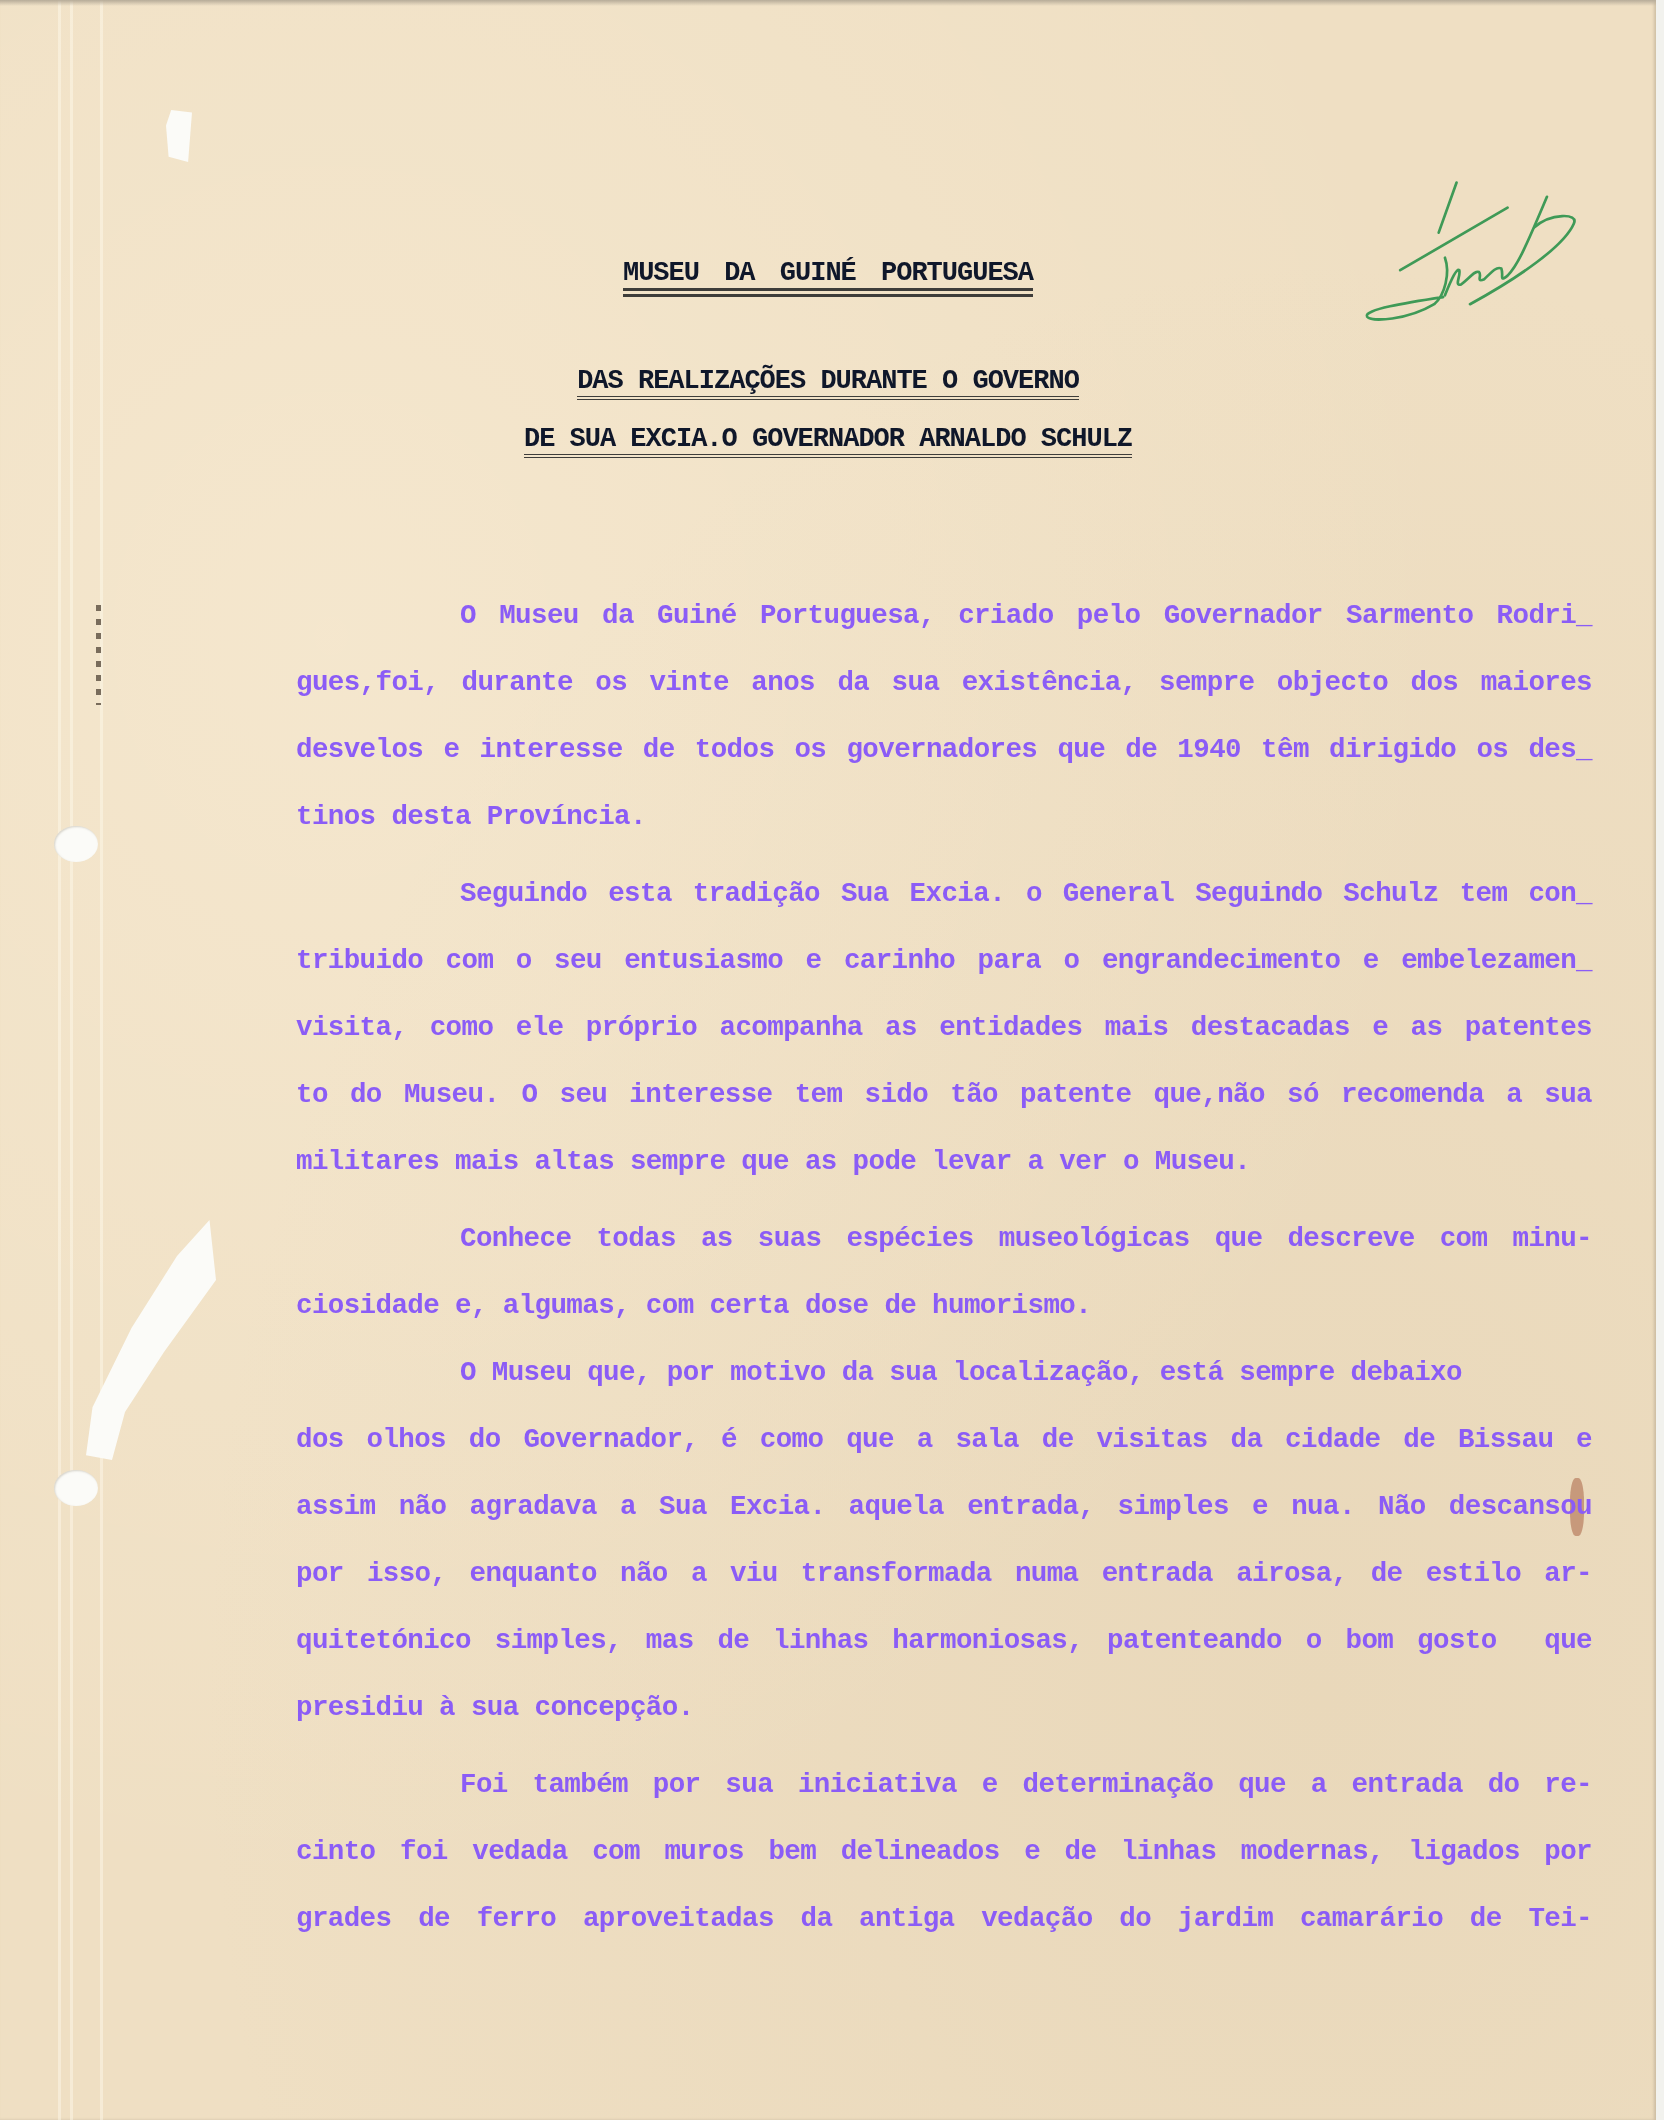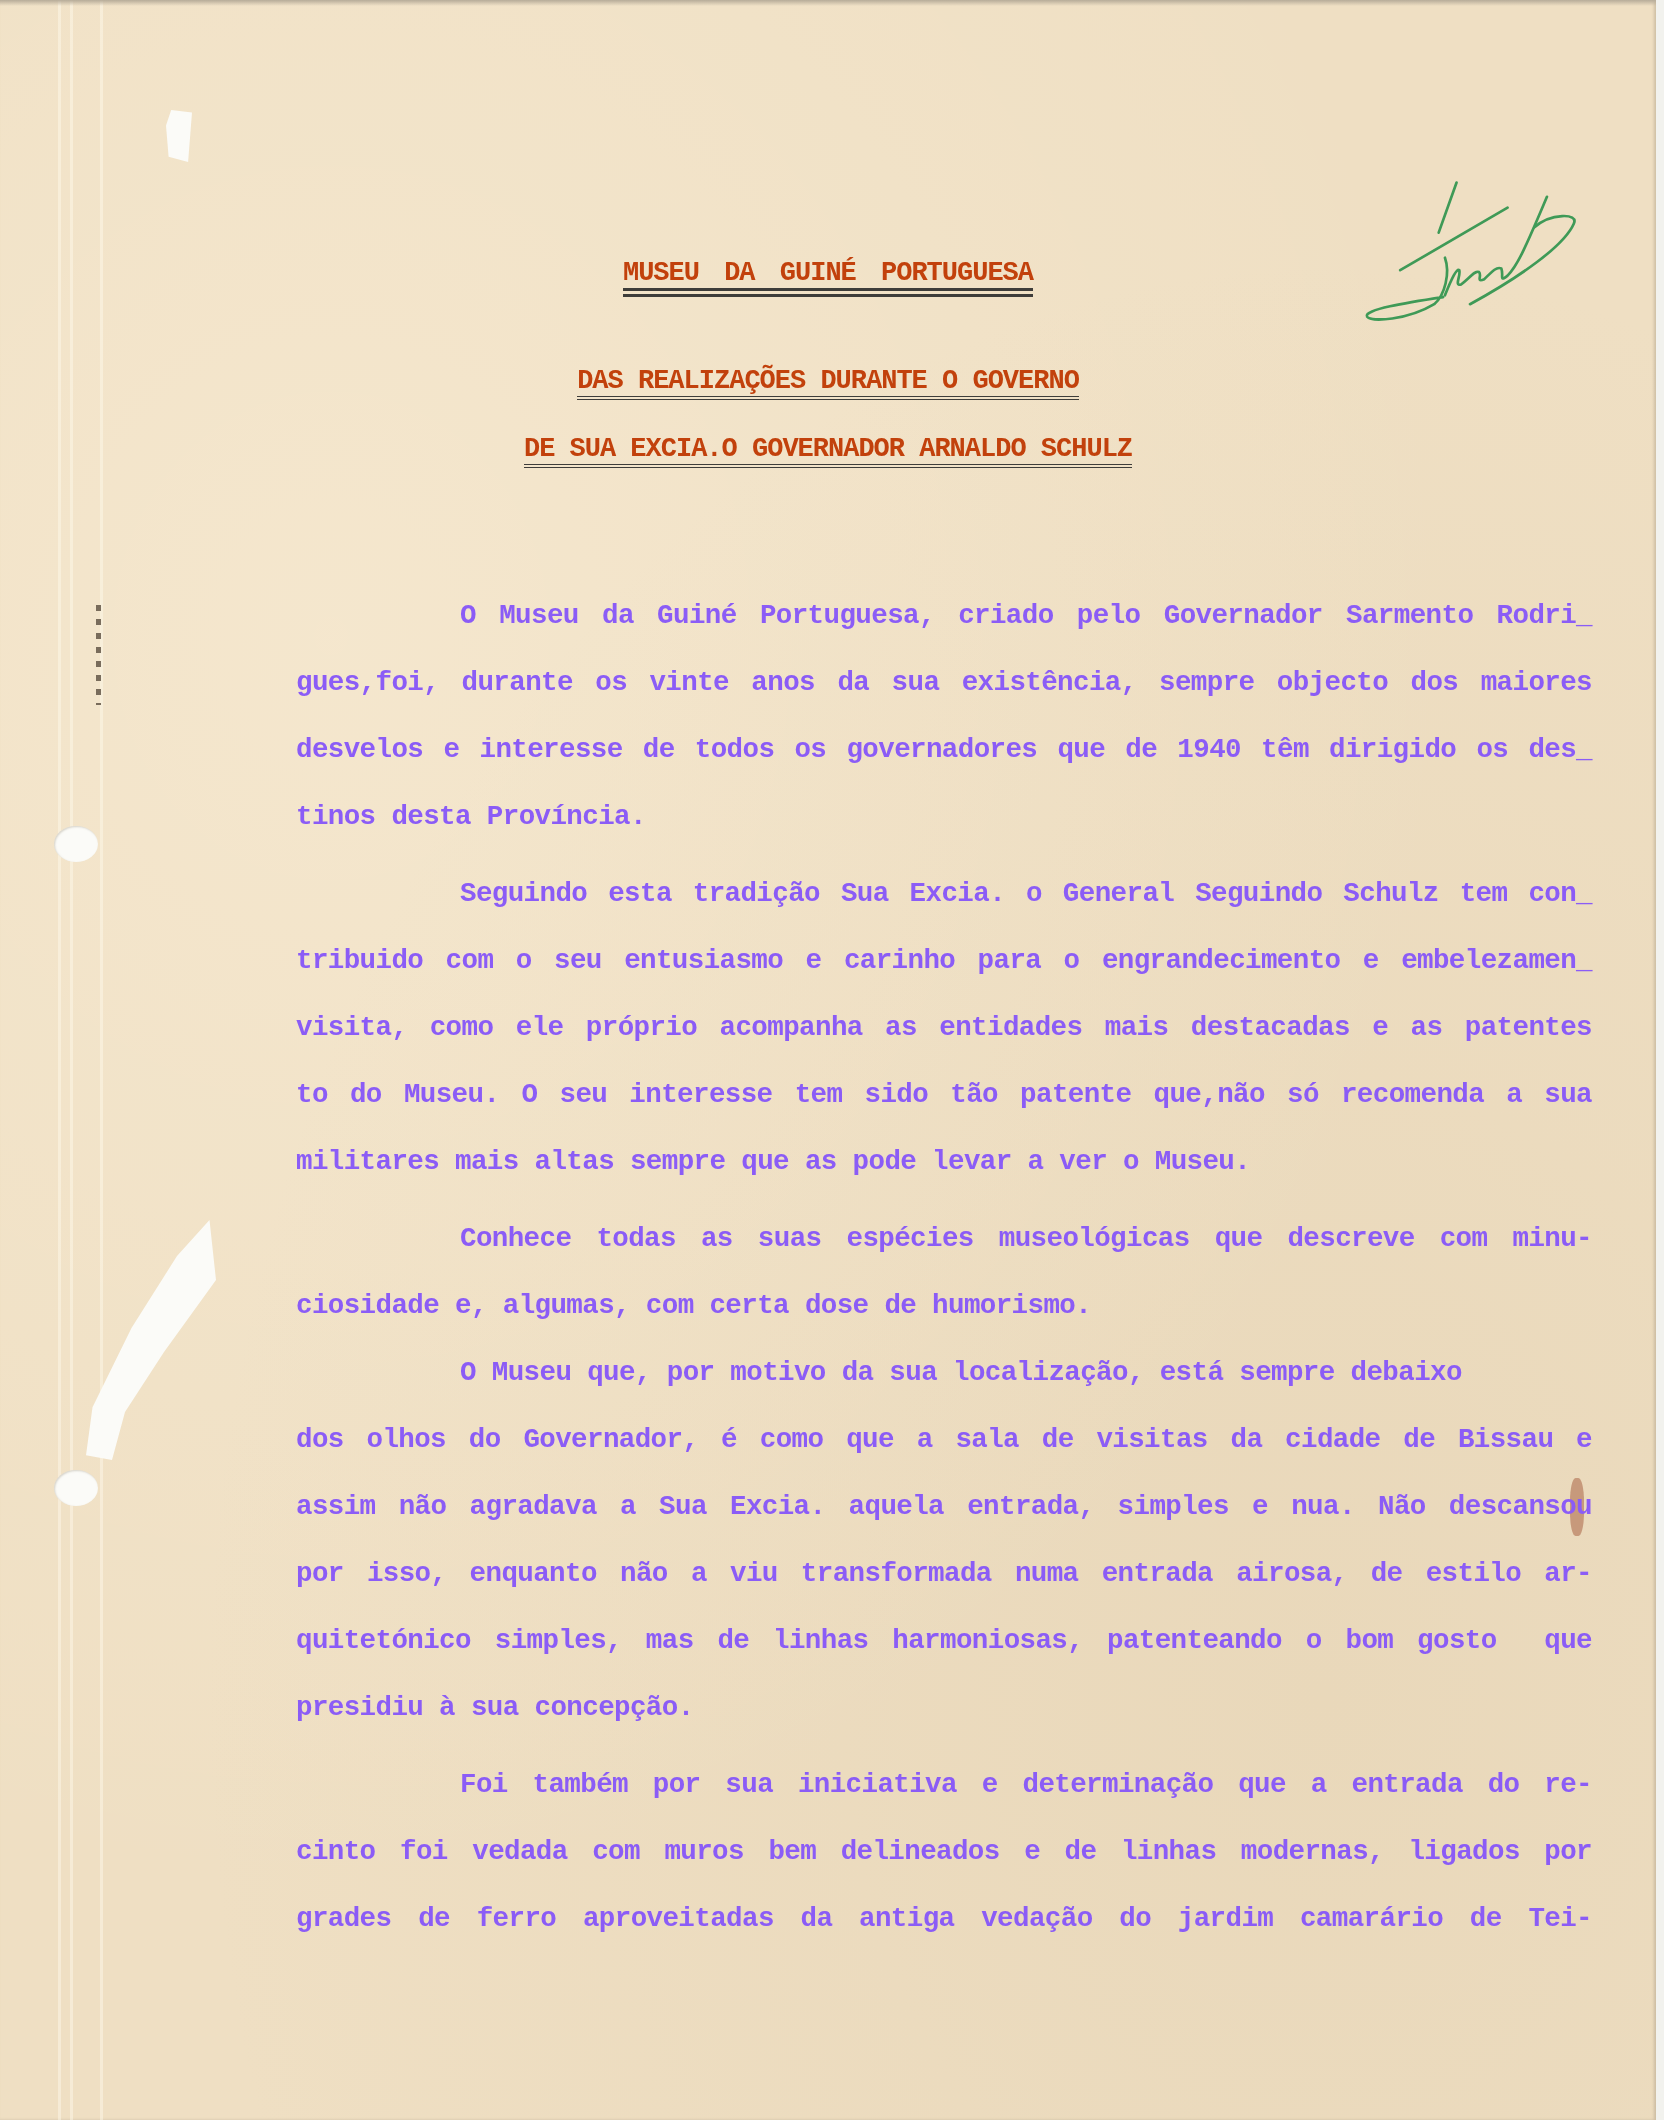--- a/index.html
+++ b/index.html
@@ -67,35 +67,35 @@
       width: 14px;
       height: 58px;
       border-radius: 40%;
       background: rgba(170,100,70,0.55);
     }
     .heading {
       position: absolute;
       left: 0;
       width: 1656px;
       text-align: center;
-      color: #c2410c;
+      color: #0f172a;
       font-weight: bold;
       letter-spacing: -1px;
       z-index: 2;
     }
     .heading span {
       display: inline-block;
       border-bottom: 4px double #3e3d3a;
       padding-bottom: 1px;
       line-height: 1;
     }
     .heading-1 { top: 258px; font-size: 27px; word-spacing: 10px; }
     .heading-1 span { border-bottom-width: 9px; }
     .heading-2 { top: 366px; font-size: 27px; }
-    .heading-3 { top: 434px; font-size: 27px; }
+    .heading-3 { top: 424px; font-size: 27px; }
 
     .body-text {
       position: absolute;
       left: 296px;
       width: 1296px;
       color: #8b5cf6;
       font-size: 27.5px;
       font-weight: bold;
       letter-spacing: -0.6px;
       z-index: 2;

